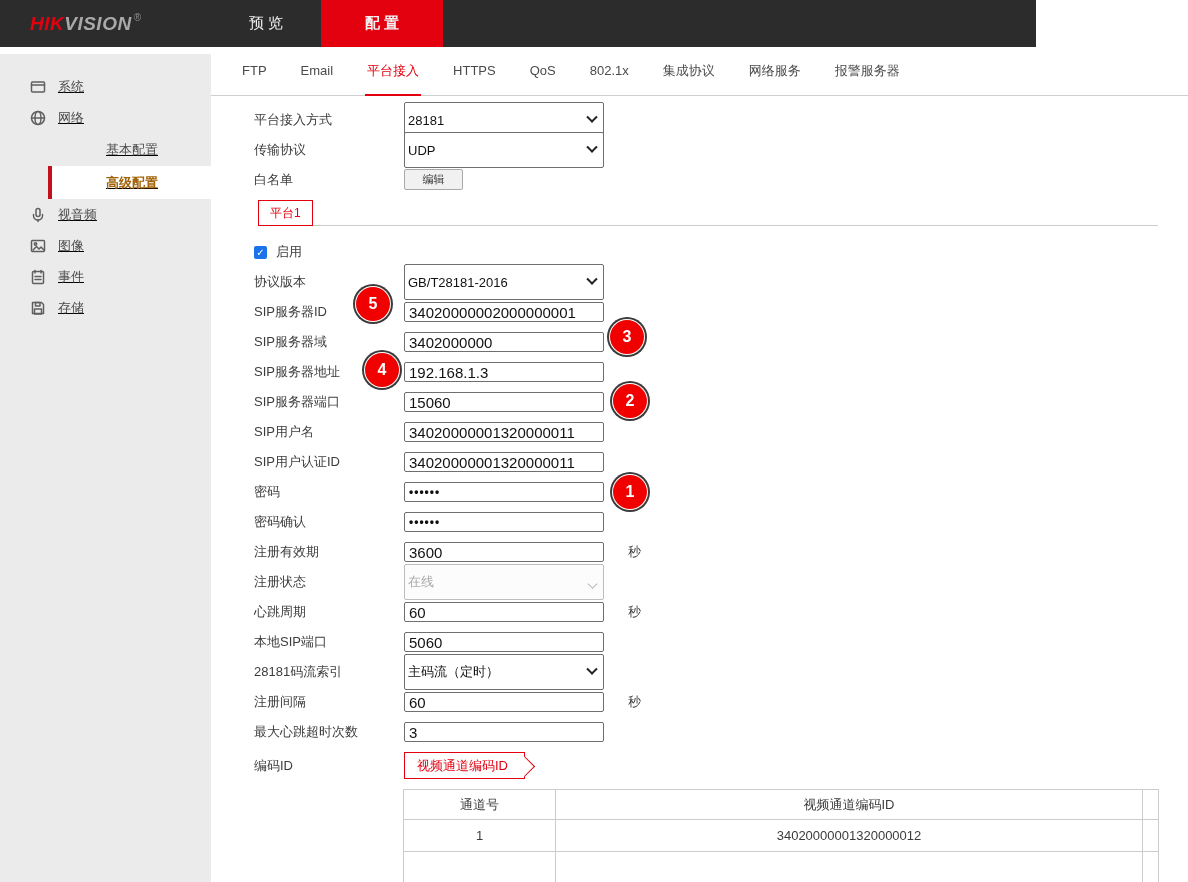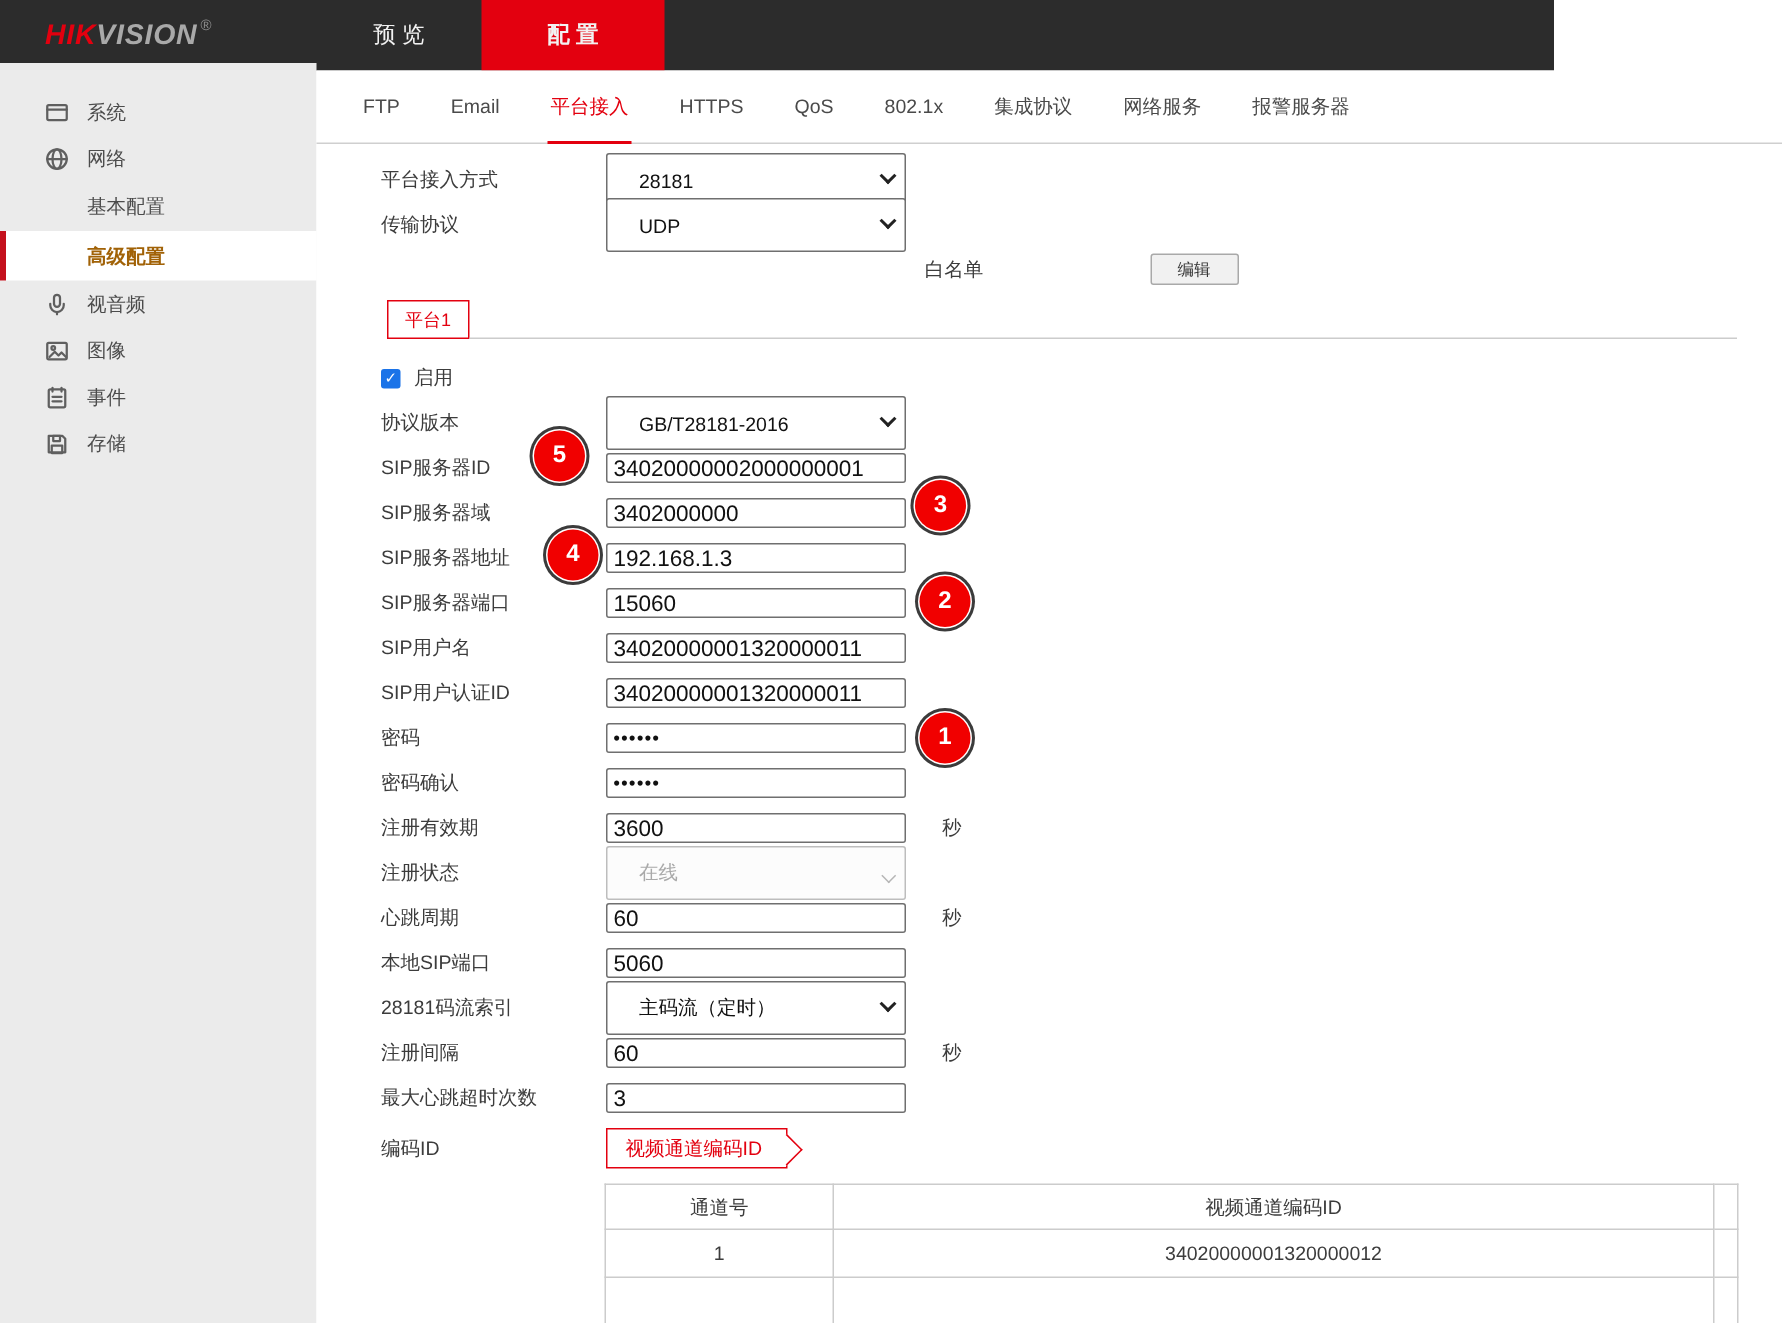--- a/index.html
+++ b/index.html
@@ -11,41 +11,41 @@
   .header { position:absolute; left:0; top:0; width:1036px; height:47px; background:#2c2c2c; display:flex; align-items:stretch; }
   .logo { width:211px; display:flex; align-items:center; padding-left:30px; font-style:italic; font-weight:bold; font-size:19px; letter-spacing:.5px; }
   .logo .hik { color:#e3000f; }
   .logo .vision { color:#a9a9a9; }
   .logo .reg { color:#8f8f8f; font-size:10px; font-style:normal; font-weight:normal; margin-left:2px; align-self:flex-start; margin-top:12px; }
   .nav-tab { display:flex; align-items:center; justify-content:center; color:#f2f2f2; font-size:15px; cursor:pointer; }
   .nav-tab.preview { width:110px; }
   .nav-tab.config { width:122px; background:#e3000f; font-weight:bold; }
 
   
-  .sidebar { position:absolute; left:0; top:42px; width:211px; bottom:0; background:#ebebeb; padding-top:17px; }
+  .sidebar { position:absolute; left:0; top:54px; width:211px; bottom:0; background:#ebebeb; padding-top:17px;text-decoration:underline; }
   .side-item { height:31px; display:flex; align-items:center; padding-left:30px; font-size:13px; color:#4c4c4c; cursor:pointer; }
   .side-item .icon { width:16px; height:16px; margin-right:12px; display:inline-flex; }
-  .side-item.sub { height:33px; padding-left:58px; }
+  .side-item.sub { height:33px; padding-left:58px;margin-left:48px; }
   .side-item.sub.active { background:#fff; border-left:4px solid #c4101d; padding-left:54px; color:#a16207; font-weight:bold; }
   .icon svg { width:16px; height:16px; stroke:#5f5f5f; fill:none; stroke-width:1.5; stroke-linecap:round; stroke-linejoin:round; }
 
   
   .main { position:absolute; left:211px; top:47px; right:0; bottom:0; background:#fff; }
   .tabbar { height:49px; border-bottom:1px solid #cfcfcf; display:flex; align-items:stretch; padding-left:29px; }
   .mtab { display:flex; align-items:center; margin-right:30px; font-size:13px; color:#4a4a4a; cursor:pointer; border-bottom:2px solid transparent; margin-bottom:-1px; padding:0 2px; }
   .mtab.active { color:#e3000f; border-bottom-color:#e3000f; }
 
   .content { position:relative; padding:14px 0 0 43px; }
   .row { display:flex; align-items:center; height:20px; margin-bottom:10px; }
   .flabel { width:150px; font-size:13px; color:#3c3c3c; flex:none; }
   .suffix { margin-left:24px; font-size:13px; color:#3c3c3c; }
 
   .txt { width:200px; height:20px; border:1px solid #6f6f6f; border-radius:2px; padding:0 4px; font-size:15px; color:#111; font-family:"Liberation Sans","DejaVu Sans",sans-serif; background:#fff; }
   .txt.pwd { font-weight:bold; font-size:12px; letter-spacing:1px; }
-  .selbox { width:200px; height:36px; border:1px solid #6f6f6f; border-radius:2px; background:#fff; display:flex; align-items:center; padding:0 7px 0 21px; font-size:13px; color:#111; cursor:pointer; }
+  .selbox { width:200px; height:36px; border:1px solid #6f6f6f; border-radius:2px; background:#fff; display:flex; align-items:center; padding:0 7px 0 3px; font-size:13px; color:#111; cursor:pointer; }
   .chev { margin-left:auto; width:8px; height:8px; border-right:2px solid #222; border-bottom:2px solid #222; transform:rotate(45deg) translate(-2px,-2px); }
   .selbox.disabled { border-color:#bdbdbd; background:#fcfcfc; color:#a9a9a9; cursor:default; }
   .selbox.disabled .chev { border-color:#b5b5b5; border-width:1px 1px 0 0; width:7px; height:7px; border-right:1px solid #b5b5b5; border-bottom:none; border-top:1px solid #b5b5b5; transform:rotate(135deg) translate(1px,-1px); }
 
   .btn { width:59px; height:21px; border:1px solid #a9a9a9; border-radius:2px; background:#f1f1f1; font-size:11px; color:#333; cursor:pointer; font-family:inherit; }
 
   .ptab-row { display:flex; align-items:flex-end; height:26px; margin:0 30px 19px 4px; }
   .ptab { border:1px solid #e3000f; color:#e3000f; background:#fff; font-size:12px; height:26px; line-height:24px; padding:0 11px; cursor:pointer; }
   .ptab-line { flex:1; border-bottom:1px solid #ccc; height:1px; }
 
@@ -177,21 +177,21 @@
       </div>
 
       <div class="row" style="margin-bottom:9px;">
         <span class="flabel">传输协议</span>
         <div class="selbox">
           <span>UDP</span>
           <span class="chev"></span>
         </div>
       </div>
 
-      <div class="row" style="height:21px;justify-content:center;">
+      <div class="row" style="height:21px;">
         <span class="flabel">白名单</span>
         <button class="btn">编辑</button>
       </div>
 
       <div class="ptab-row">
         <div class="ptab">平台1</div>
         <div class="ptab-line"></div>
       </div>
 
       <div class="enable-row">

